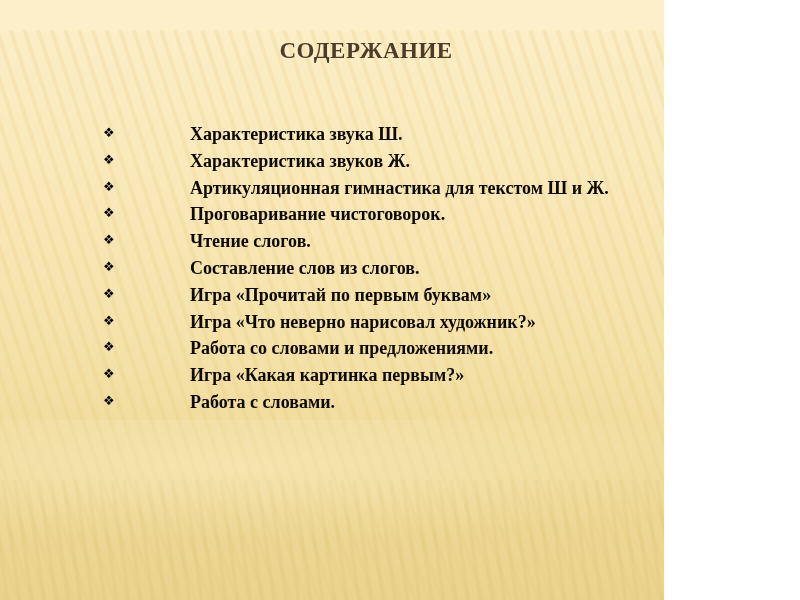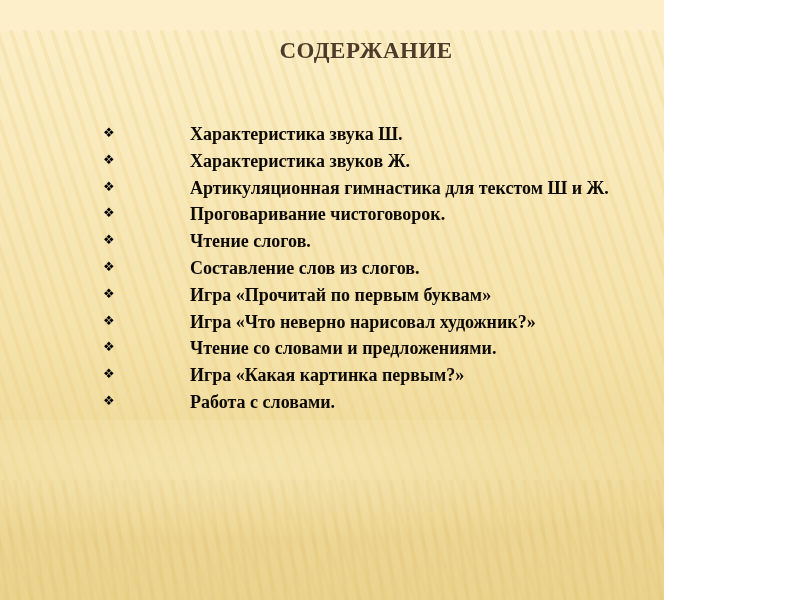--- a/index.html
+++ b/index.html
@@ -145,21 +145,21 @@
     <li class="list-item">
       <span class="bullet">❖</span>
       <span class="item-text">Игра «Прочитай по первым буквам»</span>
     </li>
     <li class="list-item">
       <span class="bullet">❖</span>
       <span class="item-text">Игра «Что неверно нарисовал художник?»</span>
     </li>
     <li class="list-item">
       <span class="bullet">❖</span>
-      <span class="item-text">Чтение со словами и предложениями.</span>
+      <span class="item-text">Работа со словами и предложениями.</span>
     </li>
     <li class="list-item">
       <span class="bullet">❖</span>
       <span class="item-text">Игра «Какая картинка первым?»</span>
     </li>
     <li class="list-item">
       <span class="bullet">❖</span>
       <span class="item-text">Работа с словами.</span>
     </li>
   </ul>

